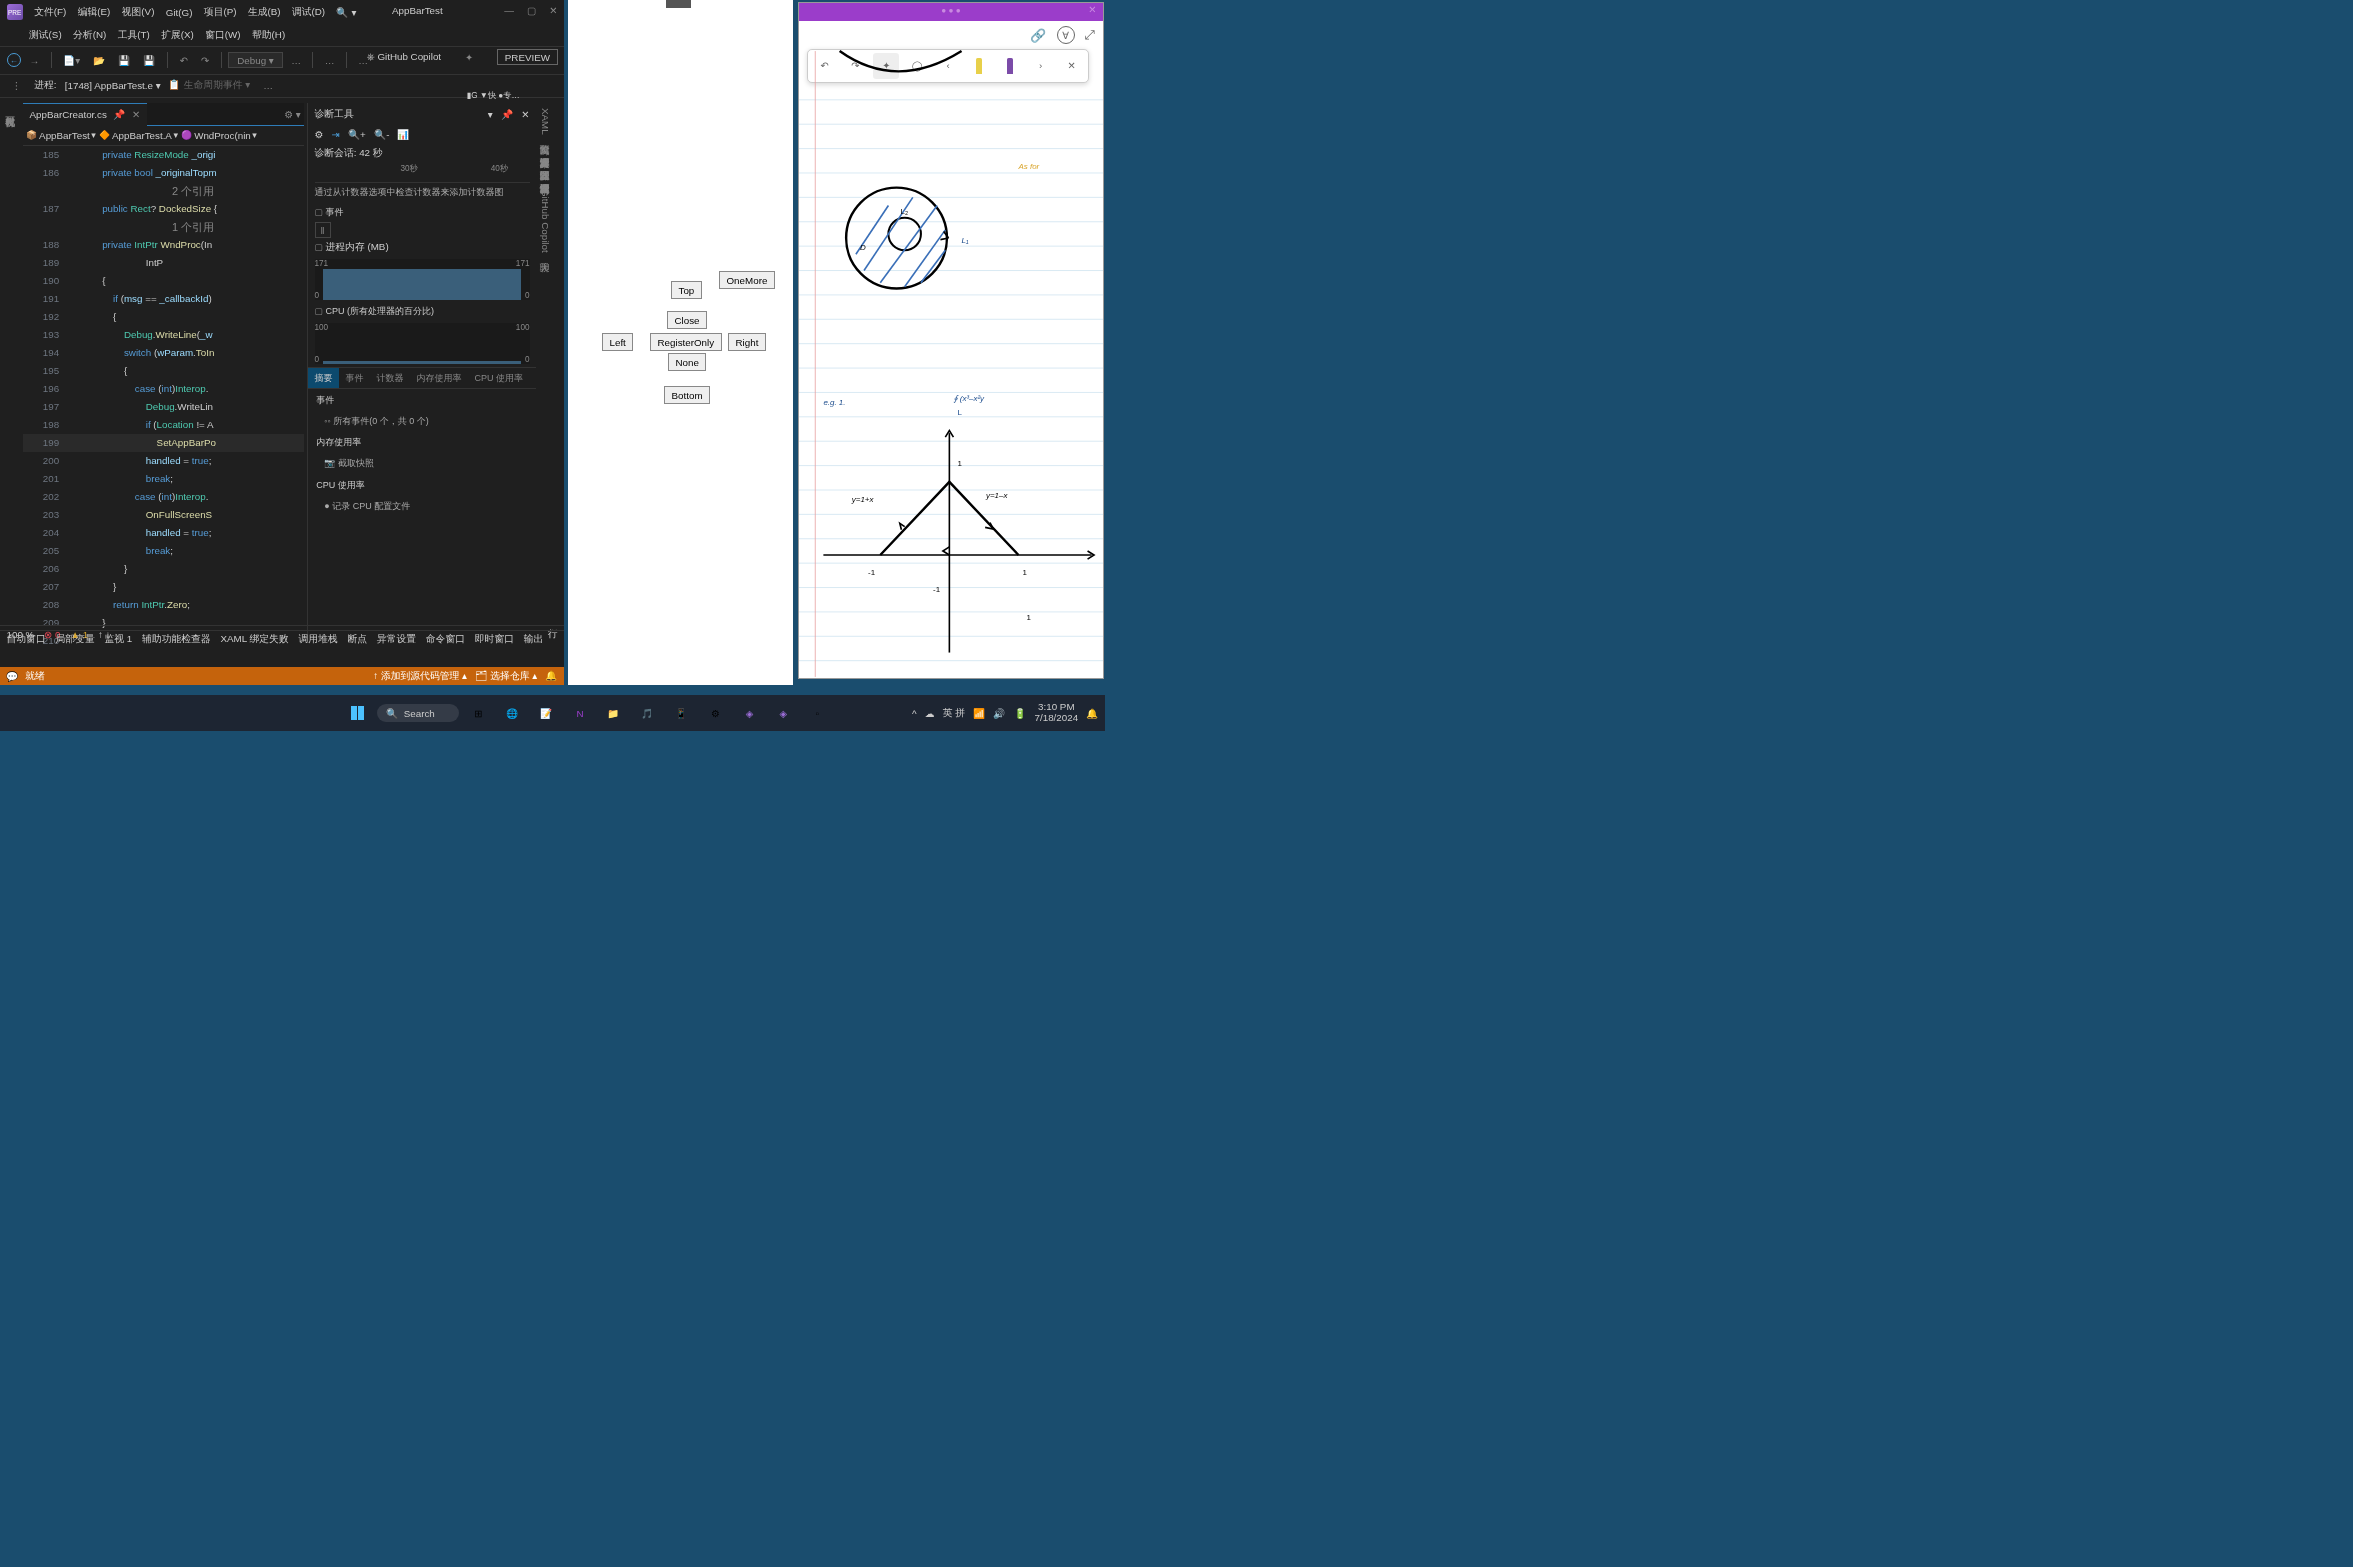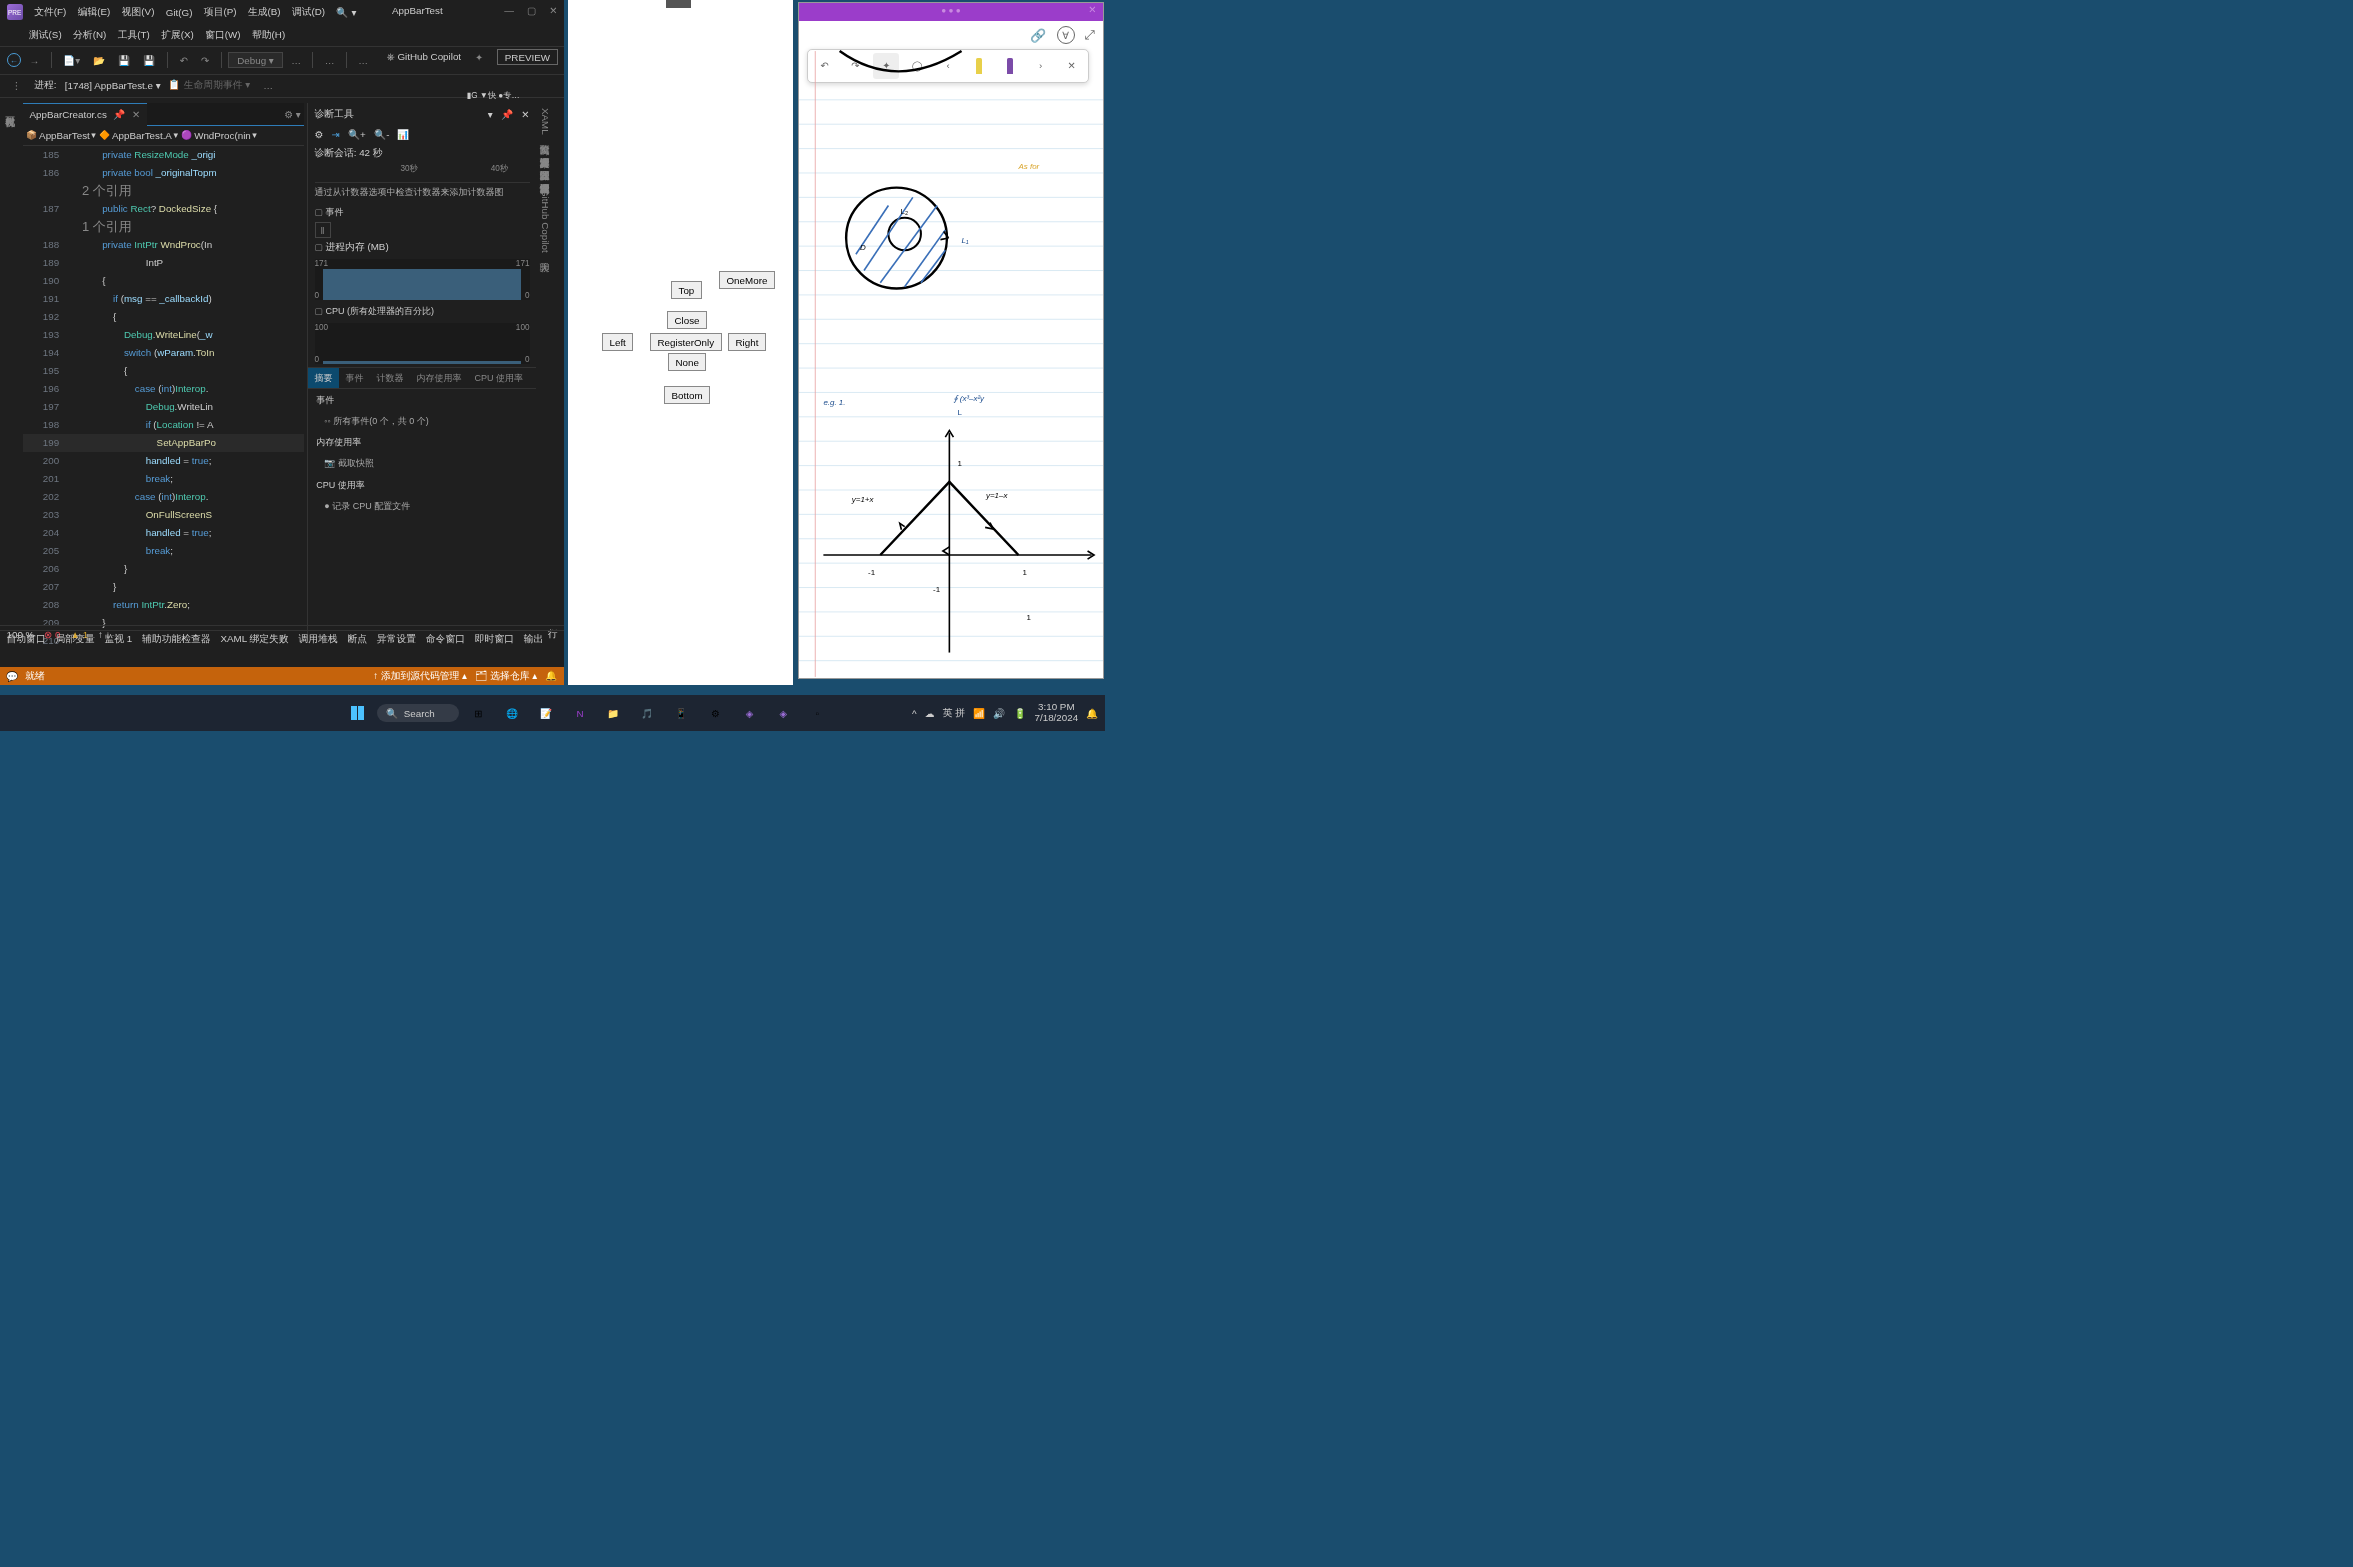--- a/index.html
+++ b/index.html
@@ -11,21 +11,21 @@
 .menubar2{display:flex;align-items:center;height:21px;padding:0 29px;gap:11.4px;}
 .title-right{position:absolute;right:6.5px;top:4.9px;display:flex;gap:13px;align-items:center;}
 .title-right span{color:#888;}
 .search-ic{color:#888;}
 .apptitle{position:absolute;left:392px;top:4.9px;color:#ccc;}
 .toolbar{display:flex;align-items:center;height:29px;padding:0 6.5px;border-top:0.8px solid #333;border-bottom:0.8px solid #333;gap:3.3px;}
 .tb-btn{padding:1.6px 4.9px;color:#888;cursor:pointer;}
 .tb-circle{width:14.7px;height:14.7px;border:1.2px solid #4a9cd6;border-radius:50%;display:inline-flex;align-items:center;justify-content:center;color:#4a9cd6;font-size:8.2px;}
 .tb-sep{width:0.8px;height:16.3px;background:#444;margin:0 3.3px;}
 .debug-dd{background:#2a2a2a;padding:1.6px 8.2px;border:0.8px solid #444;color:#888;}
-.copilot-row{position:absolute;right:6.5px;top:49px;display:flex;gap:14px;align-items:center;}
+.copilot-row{position:absolute;right:6.5px;top:49px;display:flex;gap:24px;align-items:center;}
 .copilot{color:#ccc;}
 .preview{border:0.8px solid #666;padding:1.6px 6.5px;color:#ccc;}
 .debugbar{display:flex;align-items:center;height:23px;padding:0 6.5px;gap:8.2px;border-bottom:0.8px solid #333;}
 .process{color:#ccc;}
 .lifecycle{color:#666;}
 .vtab-left{position:absolute;left:1.6px;top:106px;writing-mode:vertical-lr;color:#888;padding:3.3px 1.6px;}
 .vtab-right{position:absolute;left:536px;top:103px;width:24.5px;}
 .vtab-right div{writing-mode:vertical-lr;color:#888;padding:4.9px 1.6px;margin-bottom:3.3px;text-align:center;}
 .editor-area{position:absolute;left:23px;top:103px;width:281px;height:538px;}
 .tab-row{display:flex;align-items:center;height:23px;background:#1a1a1a;border-bottom:0.8px solid #2e7cb8;}
@@ -36,21 +36,21 @@
 .bc-item{display:flex;align-items:center;gap:1.6px;color:#ccc;font-size:9px;}
 .code{position:relative;font-family:Consolas,monospace;font-size:10.6px;line-height:18px;}
 .line{display:flex;}
 .gutter{width:46px;text-align:right;padding-right:9.8px;color:#6e7681;}
 .fold{width:11.4px;color:#888;}
 .code-text{white-space:pre;}
 .kw{color:#569cd6;}
 .type{color:#4ec9b0;}
 .mem{color:#dcdcaa;}
 .id{color:#9cdcfe;}
-.ref{color:#888;font-size:13px;padding-left:59px;}
+.ref{color:#888;font-size:11px;padding-left:59px;text-align:center;}
 .hl-line{background:#2a2a2a;}
 .diag{position:absolute;left:307px;top:103px;width:229px;height:538px;border-left:0.8px solid #333;}
 .diag-hdr{display:flex;align-items:center;height:23px;padding:0 6.5px;justify-content:space-between;}
 .diag-hdr-r{display:flex;gap:8.2px;}
 .diag-tb{display:flex;align-items:center;gap:8.2px;padding:3.3px 6.5px;}
 .diag-session{padding:3.3px 6.5px;color:#ccc;}
 .timeline{height:19.6px;position:relative;border-bottom:0.8px solid #333;margin:0 6.5px;}
 .timeline .tick{position:absolute;color:#888;font-size:8.2px;}
 .section-hdr{padding:3.3px 6.5px;color:#ccc;font-size:9px;}
 .section-hdr::before{content:"▢ ";color:#888;}

